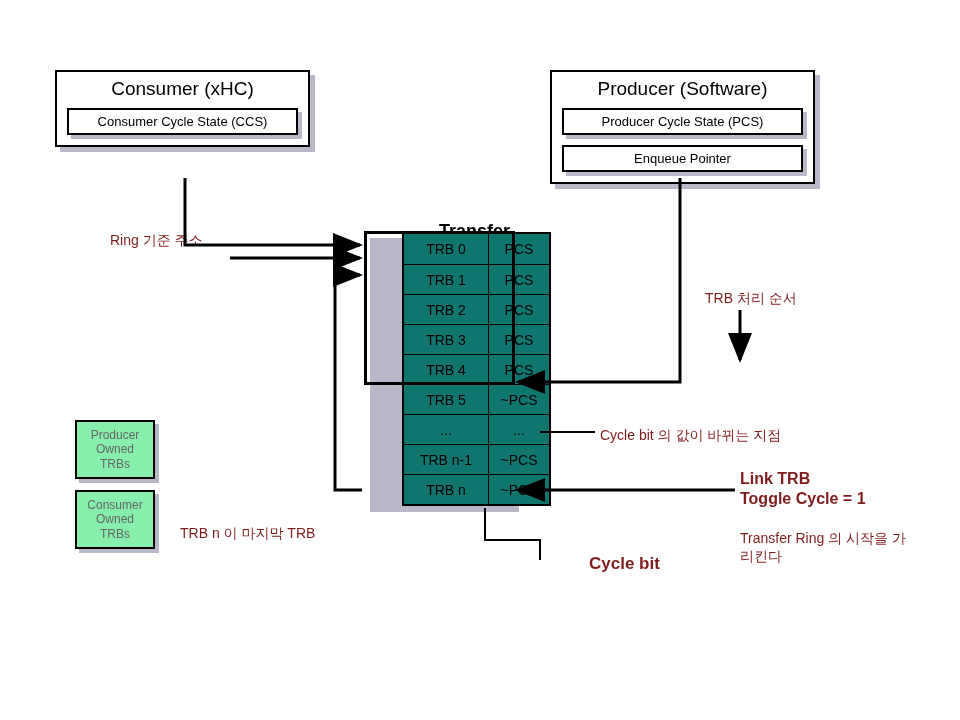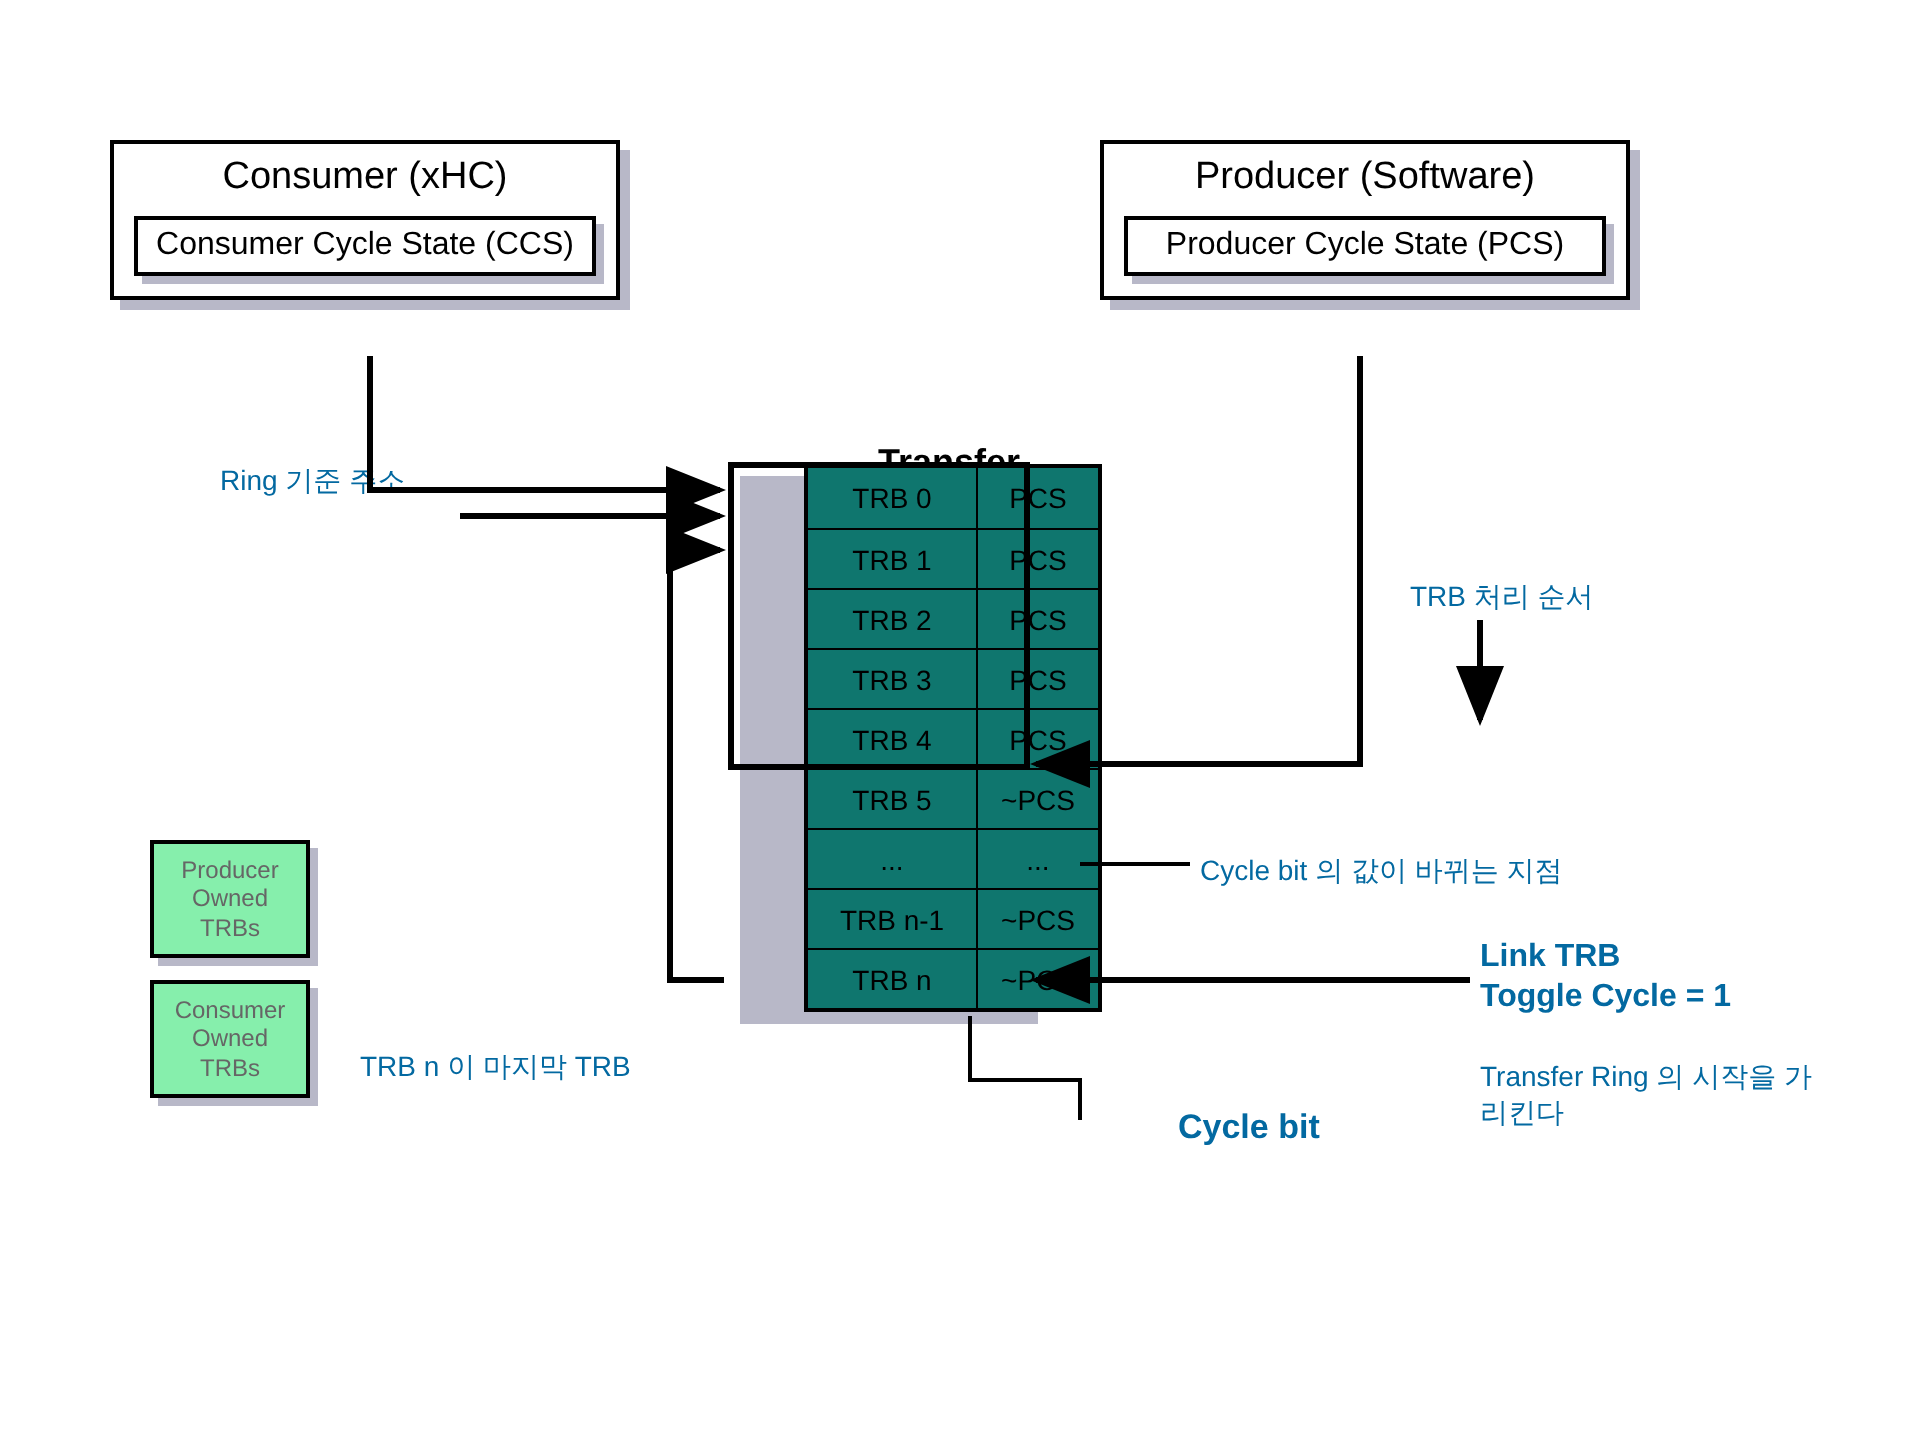--- a/index.html
+++ b/index.html
@@ -15,21 +15,21 @@
     text-align: center;
     font-size: 19px;
     padding: 6px 0 8px 0;
   }
   .panel .inner {
     margin: 0 10px 10px 10px;
     border: 2px solid #000;
     background: #fff;
     box-shadow: 4px 4px 0 0 #b8b8c8;
     text-align: center;
-    font-size: 16px;
+    font-size: 13px;
     padding: 4px 6px;
   }
 
   .ring-title {
     position: absolute;
     font-weight: bold;
     font-size: 18px;
     text-align: right;
     line-height: 1.1;
     margin-top: 47px;
@@ -83,21 +83,21 @@
     text-align: center;
     font-size: 12px;
     line-height: 1.2;
     padding: 6px 4px;
     color: #666;
   }
 
   .label {
     position: absolute;
     font-size: 14px;
-    color: #0369a1;
+    color: #7f1d1d;
     white-space: nowrap;
   }
   .label.bold { font-weight: bold; }
 
   svg.arrows {
     position: absolute;
     left: 0; top: 0;
     width: 960px; height: 720px;
     pointer-events: none;
   }
@@ -108,20 +108,21 @@
 <div class="stage">
 
   <div class="panel" style="left:55px; top:70px; width:255px;">
     <div class="panel-title">Consumer (xHC)</div>
     <div class="inner">Consumer Cycle State (CCS)</div>
   </div>
 
   <div class="panel" style="left:550px; top:70px; width:265px;">
     <div class="panel-title">Producer (Software)</div>
     <div class="inner">Producer Cycle State (PCS)</div>
+    <div class="inner">Enqueue Pointer</div>
   </div>
 
   <div class="ring-title" style="left:400px; top:175px; width:110px;">
     <span>Transfer</span><br>
     <span>Ring</span>
   </div>
 
   <div class="trb-shadow" style="left:370px; top:238px; width:149px; height:274px;"></div>
 
   <div class="trb-table" id="trb-table" style="left:365px; top:232px; width:149px;">

